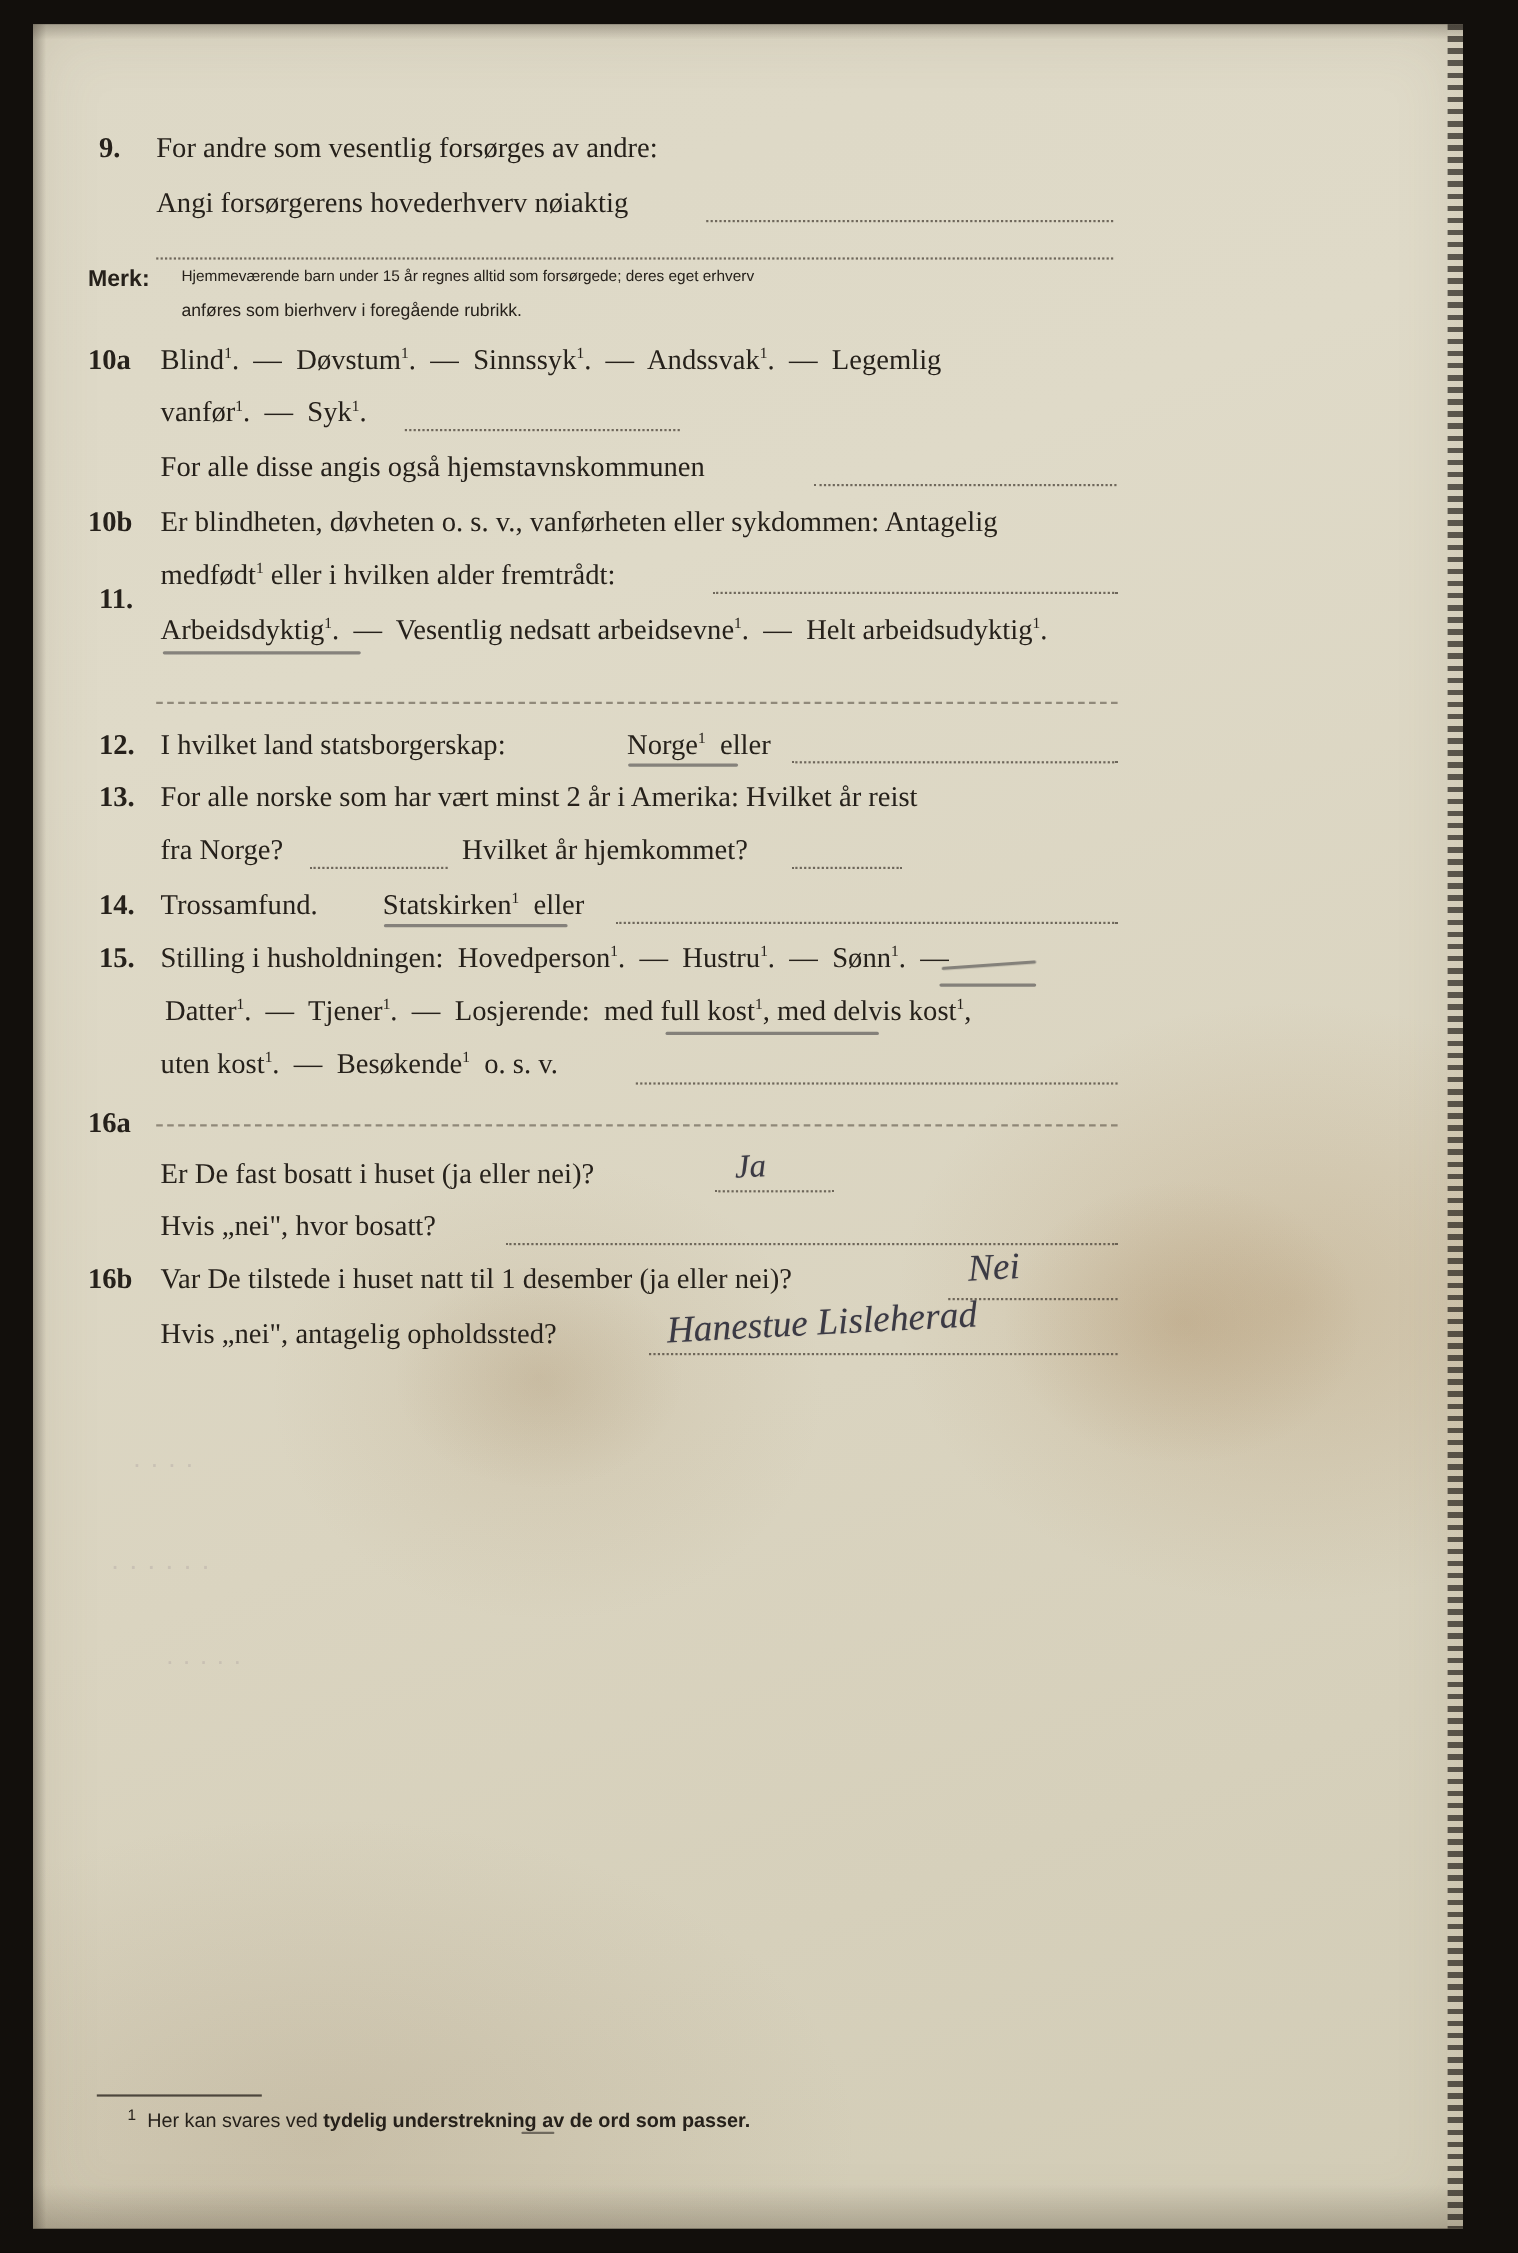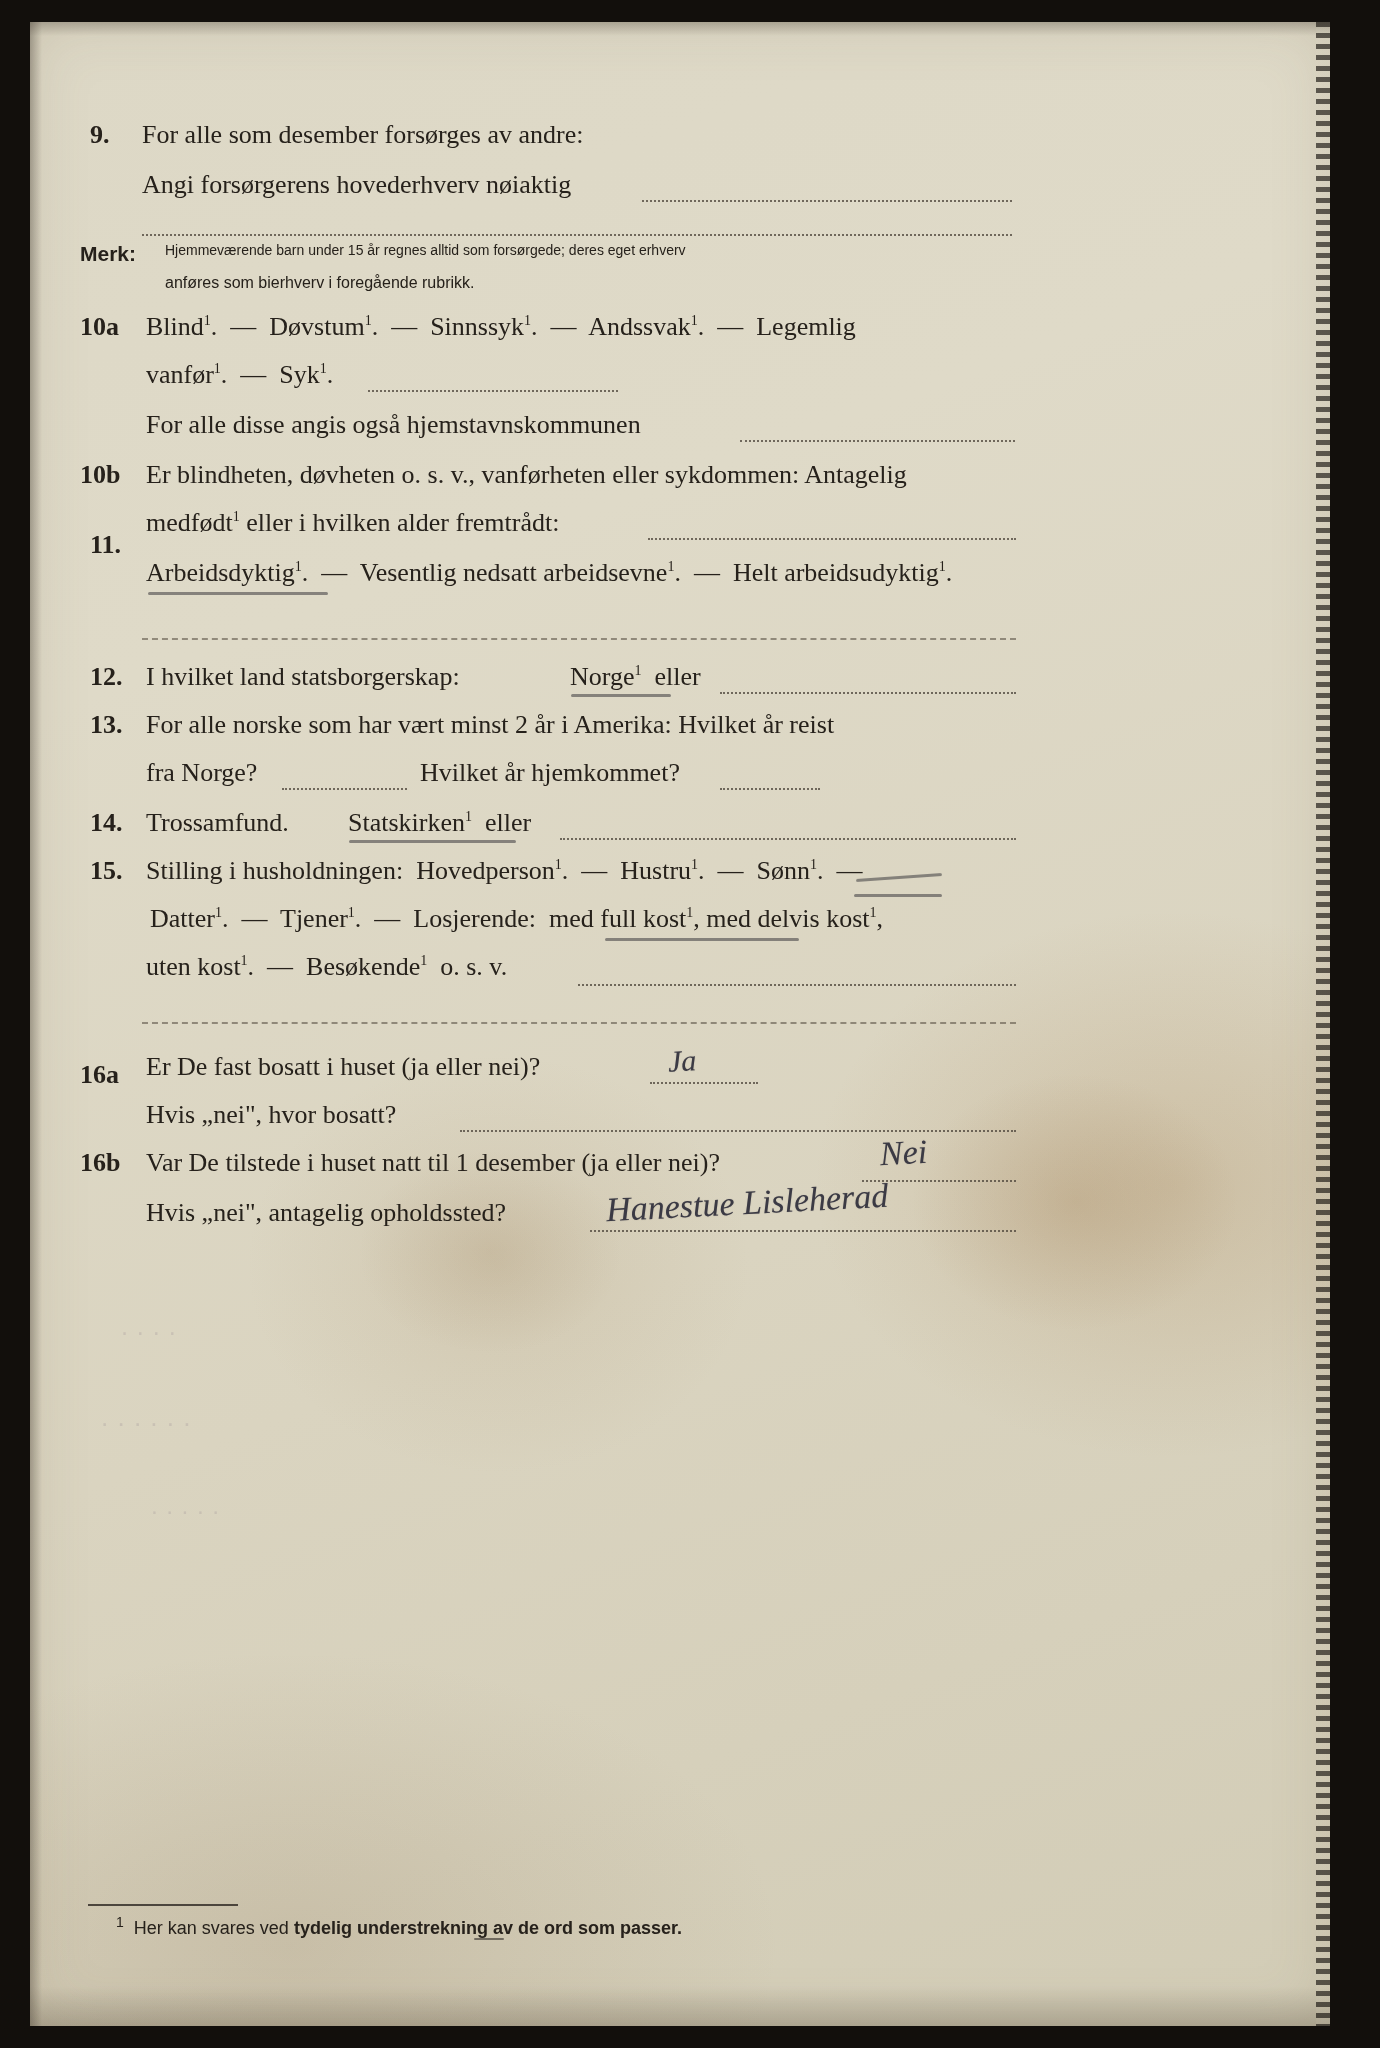--- a/index.html
+++ b/index.html
@@ -159,21 +159,21 @@
     <div class="stain" style="left:880px; top:1050px; width:330px; height:260px; background:radial-gradient(ellipse at center, rgba(150,112,66,0.22), rgba(150,112,66,0) 70%);"></div>
     <div class="stain" style="left:330px; top:1130px; width:260px; height:200px; background:radial-gradient(ellipse at center, rgba(150,120,80,0.16), rgba(150,120,80,0) 72%);"></div>
 
     <div class="ghost" style="left:90px; top:1290px; font-size:25px;">.                    .            .         .</div>
     <div class="ghost" style="left:70px; top:1380px; font-size:26px;">.                 .        .    .        .        .</div>
     <div class="ghost" style="left:120px; top:1470px; font-size:24px;">.           .      .       .      .</div>
 
     <div class="content">
 
       <div class="num bold" style="left:60px; top:98px;">9.</div>
-      <div class="txt" style="left:112px; top:98px;">For alle som desember forsørges av andre:</div>
+      <div class="txt" style="left:112px; top:98px;">For andre som vesentlig forsørges av andre:</div>
       <div class="txt" style="left:112px; top:148px;">Angi forsørgerens hovederhverv nøiaktig</div>
       <div class="dots" style="left:612px; top:178px; width:370px;"></div>
       <div class="dots" style="left:112px; top:212px; width:870px;"></div>
 
       <div class="txt sans bold" style="left:50px; top:220px; font-size:21px;">Merk:</div>
       <div class="txt sans" style="left:135px; top:220px; font-size:14px;">Hjemmeværende barn under 15 år regnes alltid som forsørgede; deres eget erhverv</div>
       <div class="txt sans" style="left:135px; top:252px; font-size:16px;">anføres som bierhverv i foregående rubrikk.</div>
 
       <div class="num bold" style="left:50px; top:290px;">10a</div>
       <div class="txt" style="left:116px; top:290px;">
@@ -268,21 +268,21 @@
       <div class="txt" style="left:116px; top:930px;">
         <span>uten kost</span><span class="sup">1</span>.
         &nbsp;—&nbsp;
         <span>Besøkende</span><span class="sup">1</span>
         &nbsp;<span>o. s. v.</span>
       </div>
       <div class="dots" style="left:548px; top:962px; width:438px;"></div>
 
       <div class="soliddash" style="left:112px; top:1000px; width:874px;"></div>
 
-      <div class="num bold" style="left:50px; top:1038px;">16a</div>
+      <div class="num bold" style="left:50px; top:984px;">16a</div>
       <div class="txt" style="left:116px; top:1030px;">Er De fast bosatt i huset (ja eller nei)?</div>
       <div class="hand mid" style="left:638px; top:1022px;">Ja</div>
       <div class="dots" style="left:620px; top:1060px; width:108px;"></div>
       <div class="txt" style="left:116px; top:1078px;">Hvis „nei", hvor bosatt?</div>
       <div class="dots" style="left:430px; top:1108px; width:556px;"></div>
 
       <div class="num bold" style="left:50px; top:1126px;">16b</div>
       <div class="txt" style="left:116px; top:1126px;">Var De tilstede i huset natt til 1 desember (ja eller nei)?</div>
       <div class="hand big" style="left:850px; top:1112px;">Nei</div>
       <div class="dots" style="left:832px; top:1158px; width:154px;"></div>

